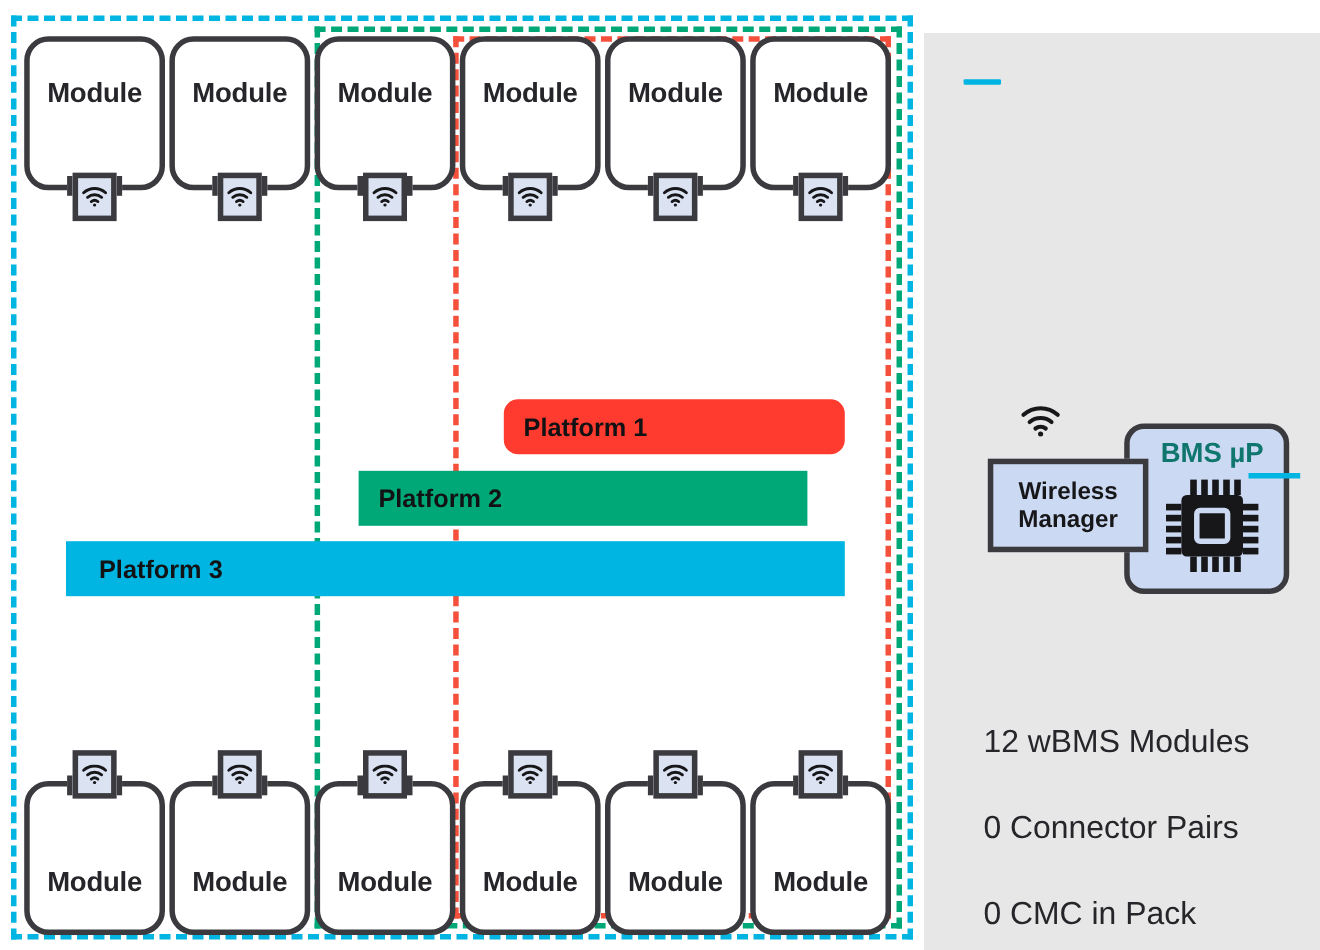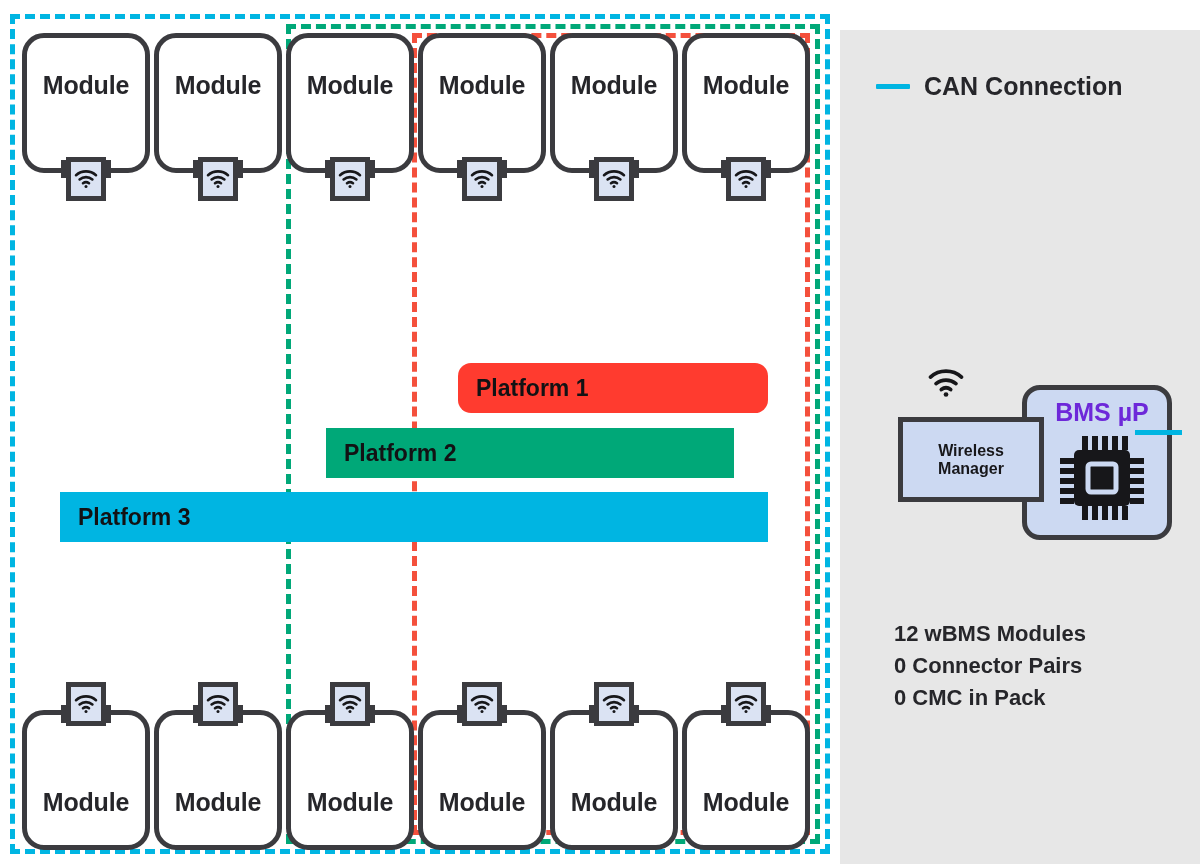--- a/index.html
+++ b/index.html
@@ -118,21 +118,21 @@
   .bar .bar-label {
     font-size: 23px;
     font-weight: 700;
     color: #121214;
     white-space: nowrap;
   }
   #bar-p1 { left: 458px; top: 363px; width: 310px; background: #ff3b2f; justify-content: flex-start; border-radius: 13px; }
   #bar-p1 .bar-label { margin-left: 18px; }
   #bar-p2 { left: 326px; top: 428px; width: 408px; background: #00a878; }
   #bar-p2 .bar-label { margin-left: 18px; }
-  #bar-p3 { left: 60px;  top: 492px; width: 708px; background: #00b5e2; }
+  #bar-p3 { left: 60px;  top: 492px; width: 708px; background: #00b5e2; padding-left: 12px; }
   #bar-p3 .bar-label { margin-left: 18px; }
 
   
   #side-panel {
     position: absolute;
     left: 840px;
     top: 30px;
     width: 360px;
     height: 834px;
     background: #e7e7e7;
@@ -178,21 +178,21 @@
     border-radius: 18px;
   }
   #bms-title {
     position: absolute;
     left: 0;
     top: 8px;
     width: 150px;
     text-align: center;
     font-size: 25px;
     font-weight: 700;
-    color: #6d28d9;
+    color: #0f766e;
   }
   #chip-icon {
     position: absolute;
     left: 27px;
     top: 40px;
   }
   #wm-box {
     position: absolute;
     left: 28px;
     top: 62px;
@@ -201,21 +201,21 @@
     box-sizing: border-box;
     background: #ccd9f2;
     border: 5px solid #3b3b3f;
     display: flex;
     flex-direction: column;
     align-items: center;
     justify-content: center;
     z-index: 3;
   }
   #wm-box .wm-line {
-    font-size: 16px;
+    font-size: 22px;
     font-weight: 700;
     color: #17171a;
     line-height: 1.12;
   }
   #wm-wifi {
     position: absolute;
     left: 57px;
     top: 14px;
     z-index: 3;
   }
@@ -228,25 +228,26 @@
     background: #00b5e2;
   }
 
   
   #stats {
     position: absolute;
     left: 54px;
     top: 588px;
   }
   #stats .stat-line {
-    font-size: 22px;
-    font-weight: 700;
+    font-size: 29px;
+    font-weight: 400;
     color: #26262a;
     line-height: 1.45;
     white-space: nowrap;
+    margin-top: 36px;
   }
 </style>
 </head>
 <body>
 
 <div id="stage">
 
   <div class="platform-box" id="box-p3"></div>
   <div class="platform-box" id="box-p2"></div>
   <div class="platform-box" id="box-p1"></div>
@@ -450,21 +451,20 @@
           </g>
           <circle cx="12" cy="16.4" r="1.5" fill="#17171a"></circle>
         </svg>
     </div>
   </div>
 
   <div id="side-panel">
 
     <div id="legend">
       <span class="swatch"></span>
-      <span class="legend-text">CAN Connection</span>
     </div>
 
     <div id="bms-cluster">
 
       <div id="bms-card">
         <div id="bms-title">BMS µP</div>
         <div id="chip-icon">
           <svg width="96" height="96" viewBox="0 0 96 96">
             <g fill="#17171a">
 

